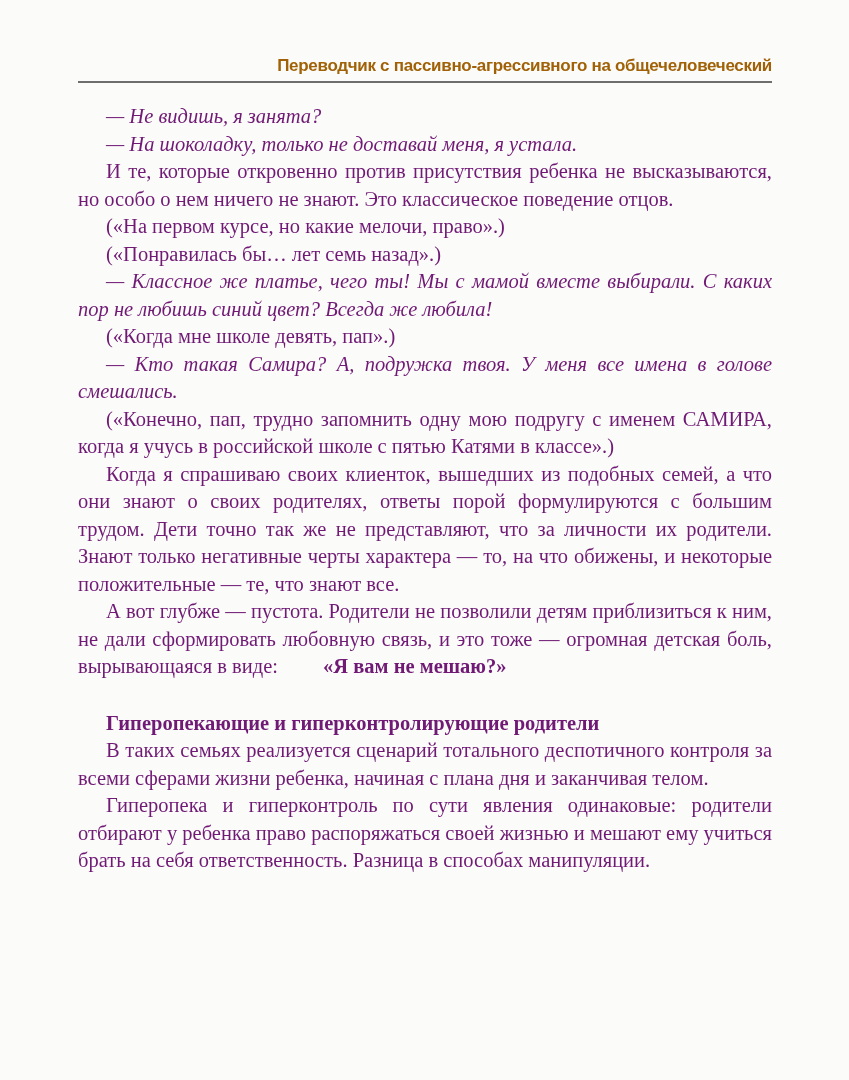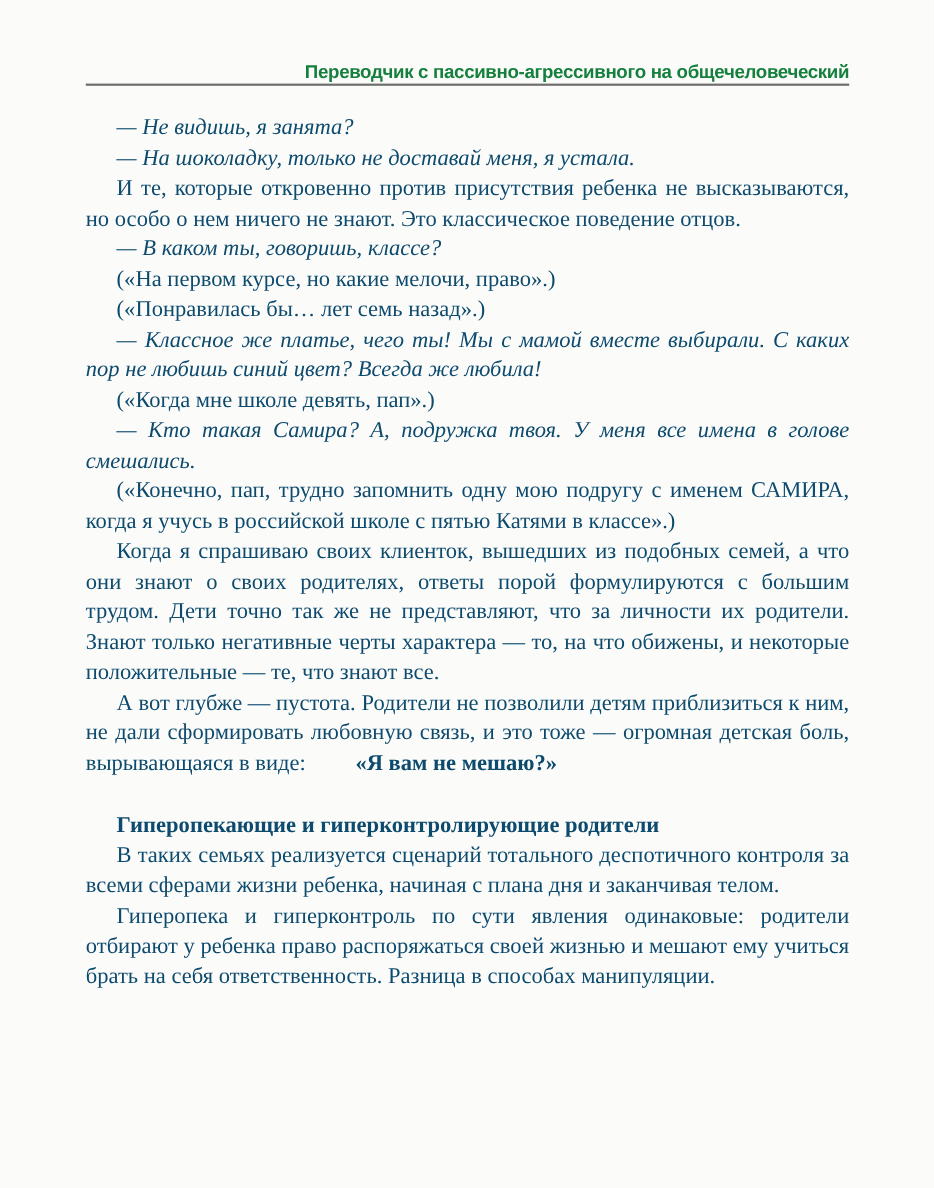--- a/index.html
+++ b/index.html
@@ -20,33 +20,34 @@
   .running-header {
     position: absolute;
     top: 56px;
     left: 78px;
     width: 694px;
     text-align: right;
     font-family: "Liberation Sans", sans-serif;
     font-weight: 700;
     font-size: 17px;
     letter-spacing: -0.3px;
-    color: #15803d;
+    color: #a16207;
+    padding-bottom: 5px;
     border-bottom: 2px solid #6e6e6e;
   }
   
   .page-body {
     position: absolute;
     top: 103px;
     left: 78px;
     width: 694px;
     font-family: "Liberation Serif", "DejaVu Serif", serif;
     font-size: 20.5px;
     line-height: 27.5px;
-    color: #0c4a6e;
+    color: #701a75;
   }
   .page-body p {
     margin: 0;
     text-indent: 28px;
     text-align: justify;
     hyphens: manual;
     -webkit-hyphens: manual;
   }
   .page-body p.dialogue {
     font-style: italic;
@@ -80,21 +81,20 @@
 <div class="page">
 
   <div class="running-header">
     <span>Переводчик с пассивно-агрессивного на общечеловеческий</span>
   </div>
 
   <div class="page-body">
       <p class="dialogue">— Не видишь, я занята?</p>
       <p class="dialogue">— На шоколадку, только не доставай меня, я устала.</p>
       <p class="normal">И те, которые откровенно против присутствия ребенка не высказыва­ются, но особо о нем ничего не знают. Это классическое поведение отцов.</p>
-      <p class="dialogue">— В каком ты, говоришь, классе?</p>
       <p class="normal">(«На первом курсе, но какие мелочи, право».)</p>
       <p class="normal">(«Понравилась бы… лет семь назад».)</p>
       <p class="dialogue">— Классное же платье, чего ты! Мы с мамой вместе выбирали. С каких пор не любишь синий цвет? Всегда же любила!</p>
       <p class="normal">(«Когда мне школе девять, пап».)</p>
       <p class="dialogue">— Кто такая Самира? А, подружка твоя. У меня все имена в голове смешались.</p>
       <p class="normal">(«Конечно, пап, трудно запомнить одну мою подругу с именем САМИРА, когда я учусь в российской школе с пятью Катями в классе».)</p>
       <p class="normal">Когда я спрашиваю своих клиенток, вышедших из подобных семей, а что они знают о своих родителях, ответы порой формулируются с большим трудом. Дети точно так же не представляют, что за личности их родители. Знают только негативные черты характера — то, на что обижены, и не­которые положительные — те, что знают все.</p>
       <p class="normal"><span>А вот глубже — пустота. Родители не позволили детям приблизиться к ним, не дали сформировать любовную связь, и это тоже — огромная детская боль, вырывающаяся в виде: </span><span class="bold-run">«Я вам не мешаю?»</span></p>
       <p class="section-heading">Гиперопекающие и гиперконтролирующие родители</p>
       <p class="normal">В таких семьях реализуется сценарий тотального деспотичного кон­троля за всеми сферами жизни ребенка, начиная с плана дня и заканчивая телом.</p>

